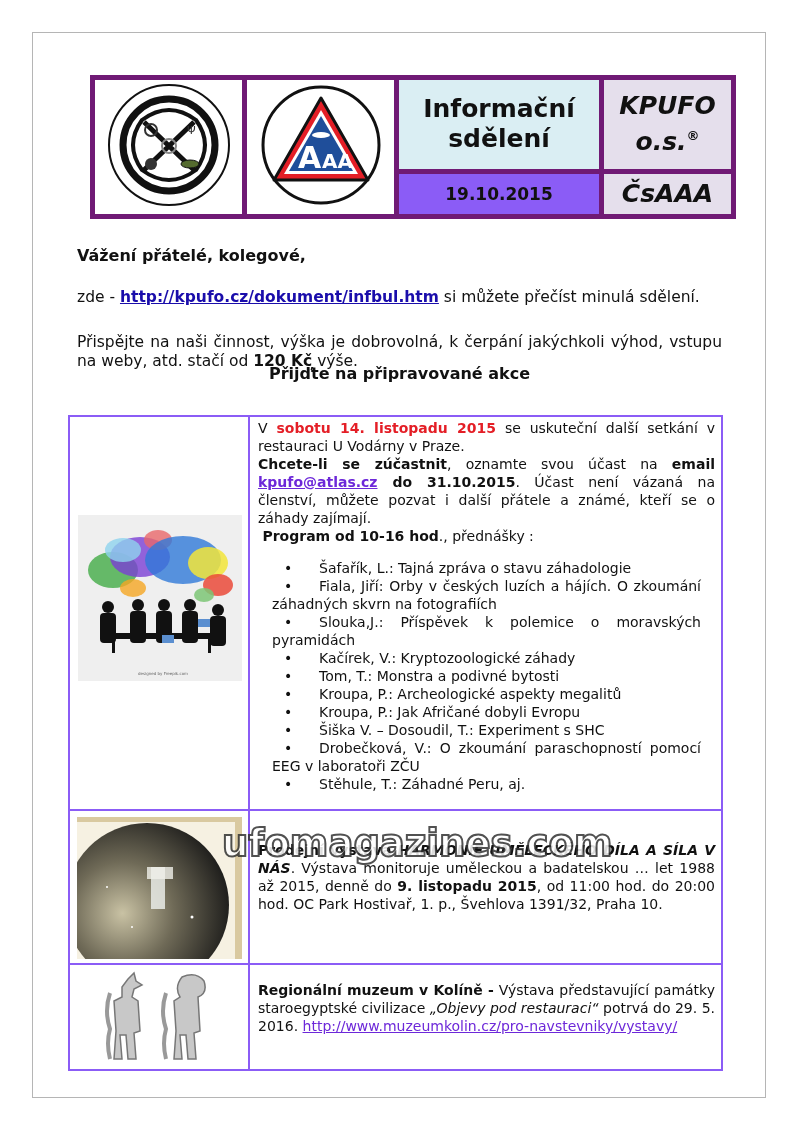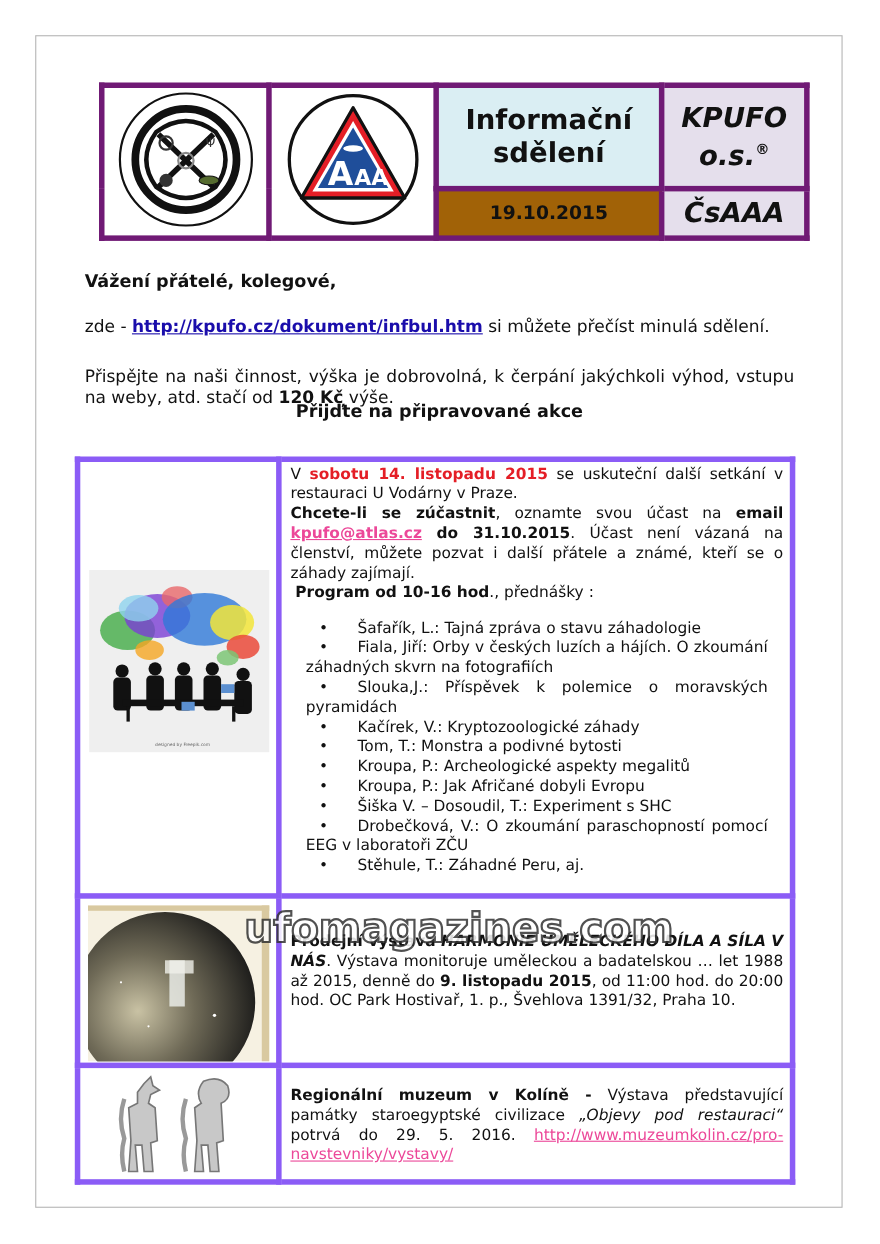--- a/index.html
+++ b/index.html
@@ -8,36 +8,36 @@
   .page-frame { position: absolute; left: 32px; top: 32px; width: 734px; height: 1066px;
                 border: 1px solid #b5b5b5; box-sizing: border-box; }
 
   
   .hdr { position: absolute; left: 90px; top: 75px; width: 625px; height: 136px;
          border-collapse: collapse; table-layout: fixed; }
   .hdr td { border: 5px solid #701a75; padding: 0; text-align: center; vertical-align: middle; }
   .hdr .logo-cell { width: 147px; background: #fff; }
   .hdr .title-cell { width: 200px; background: #daeef3; font-weight: bold; font-size: 25px; line-height: 30px; }
   .hdr .org-cell { width: 127px; background: #e5dfec; font-weight: bold; font-style: italic; font-size: 25px; line-height: 30px; }
-  .hdr .date-cell { background: #a16207; font-weight: bold; font-size: 17px; }
+  .hdr .date-cell { background: #8b5cf6; font-weight: bold; font-size: 17px; }
   .hdr .org2-cell { background: #e5dfec; font-weight: bold; font-style: italic; font-size: 25px; }
   .hdr sup { font-size: 13px; font-style: normal; vertical-align: 10px; }
 
   
   .body-text { position: absolute; left: 77px; width: 645px; font-size: 15.5px; line-height: 19px; text-align: justify; }
   .greeting { top: 246px; font-weight: bold; font-size: 16px; }
   .p1 { top: 288px; }
   .p2 { top: 333px; }
   .subhead { top: 364px; text-align: center; font-weight: bold; font-size: 16px; }
-  a.lnk { color: #ec4899; text-decoration: underline; }
+  a.lnk { color: #6d28d9; text-decoration: underline; }
   a.lnk-b { color: #1a0dab; text-decoration: underline; font-weight: bold; }
 
   
   .ev { position: absolute; left: 68px; top: 415px; width: 655px; border-collapse: collapse; table-layout: fixed; }
-  .ev td { border: 5px solid #8b5cf6; vertical-align: top; padding: 0; }
+  .ev td { border: 2px solid #8b5cf6; vertical-align: top; padding: 0; }
   .ev .img-cell { width: 178px; position: relative; }
   .ev .txt-cell { padding: 2px 6px 2px 8px; font-size: 14px; line-height: 18px; text-align: justify; }
   .ev tr.r1 { height: 360px; }
   .ev tr.r2 { height: 154px; }
   .ev tr.r3 { height: 106px; }
   .red { color: #e41e26; font-weight: bold; }
   .b { font-weight: bold; }
   .i { font-style: italic; }
   ul.prog { margin: 14px; padding: 0; list-style: none; }
   ul.prog li { position: relative; padding-left: 0; text-indent: 47px; }

